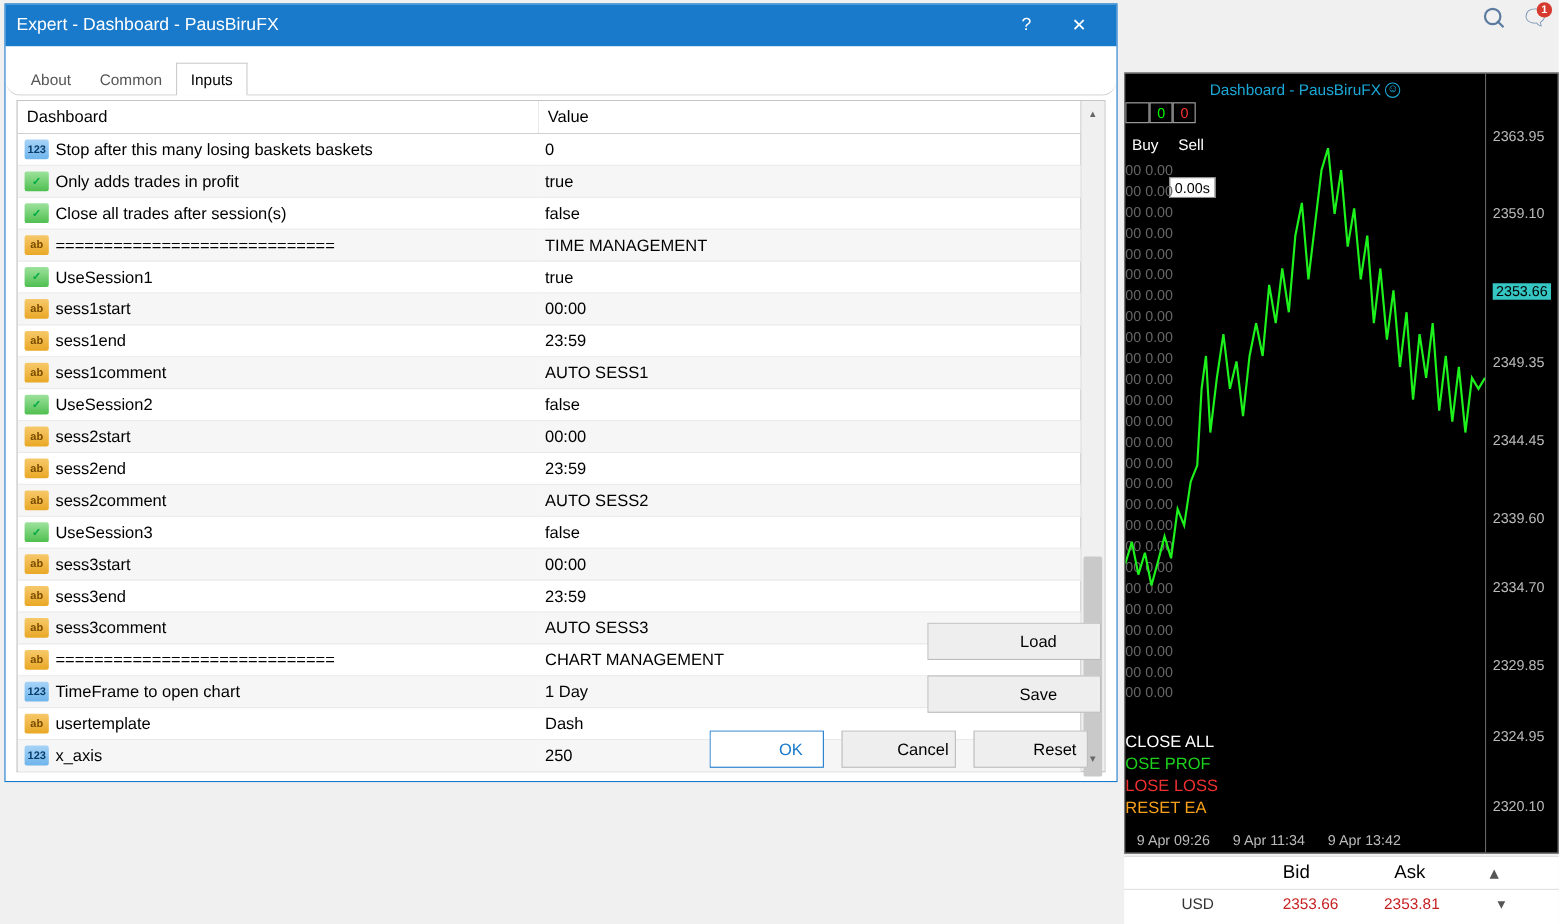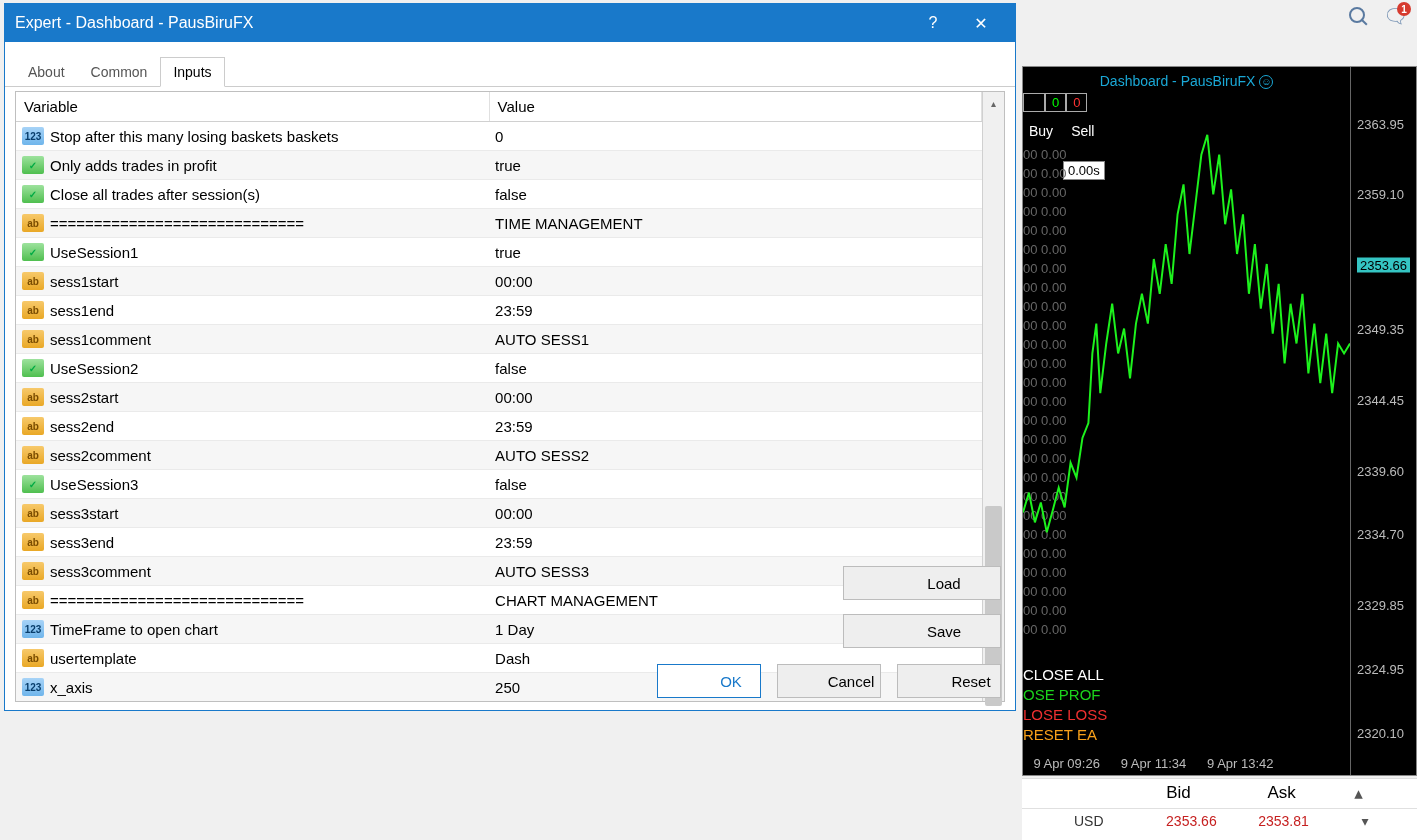--- a/index.html
+++ b/index.html
@@ -95,20 +95,21 @@
     justify-content: center;
     font-size: 16px;
     cursor: pointer;
   }
   .tabs {
     display: flex;
     border-bottom: 1px solid #ccc;
     padding: 14px 10px 0 10px;
     gap: 0;
     align-items: flex-end;
+    border-radius: 14px;
   }
   .tab {
     padding: 6px 12px 6px 12px;
     border: 1px solid transparent;
     border-bottom: none;
     color: #555;
     cursor: pointer;
     font-size: 14px;
   }
   .tab.active {
@@ -215,21 +216,21 @@
     align-items: center;
     justify-content: center;
     font-size: 15px;
     cursor: pointer;
     padding-left: 44px;
   }
   .btn.primary { border-color: #1979ca; color: #1979ca; background: #fff; }
 
   .bottom-buttons {
     position: absolute;
-    right: 14px;
+    right: 26px;
     bottom: 12px;
     display: flex;
     gap: 16px;
   }
   .bottom-buttons .btn { width: 104px; }
 
   
   .chart-panel {
     position: absolute;
     top: 66px;
@@ -396,21 +397,21 @@
     <div class="tab">About</div>
     <div class="tab">Common</div>
     <div class="tab active">Inputs</div>
   </div>
 
   <div class="grid-wrap">
     <div class="grid">
       <table>
         <thead>
           <tr>
-            <th style="width:49%">Variable</th>
+            <th style="width:49%">Dashboard</th>
             <th>Value</th>
           </tr>
         </thead>
         <tbody id="rows-body">
             <tr>
               <td>
                 <div class="var-cell">
                   <span class="ico ico-num">123</span>
                   <span>Stop after this many losing baskets baskets</span>
                 </div>

